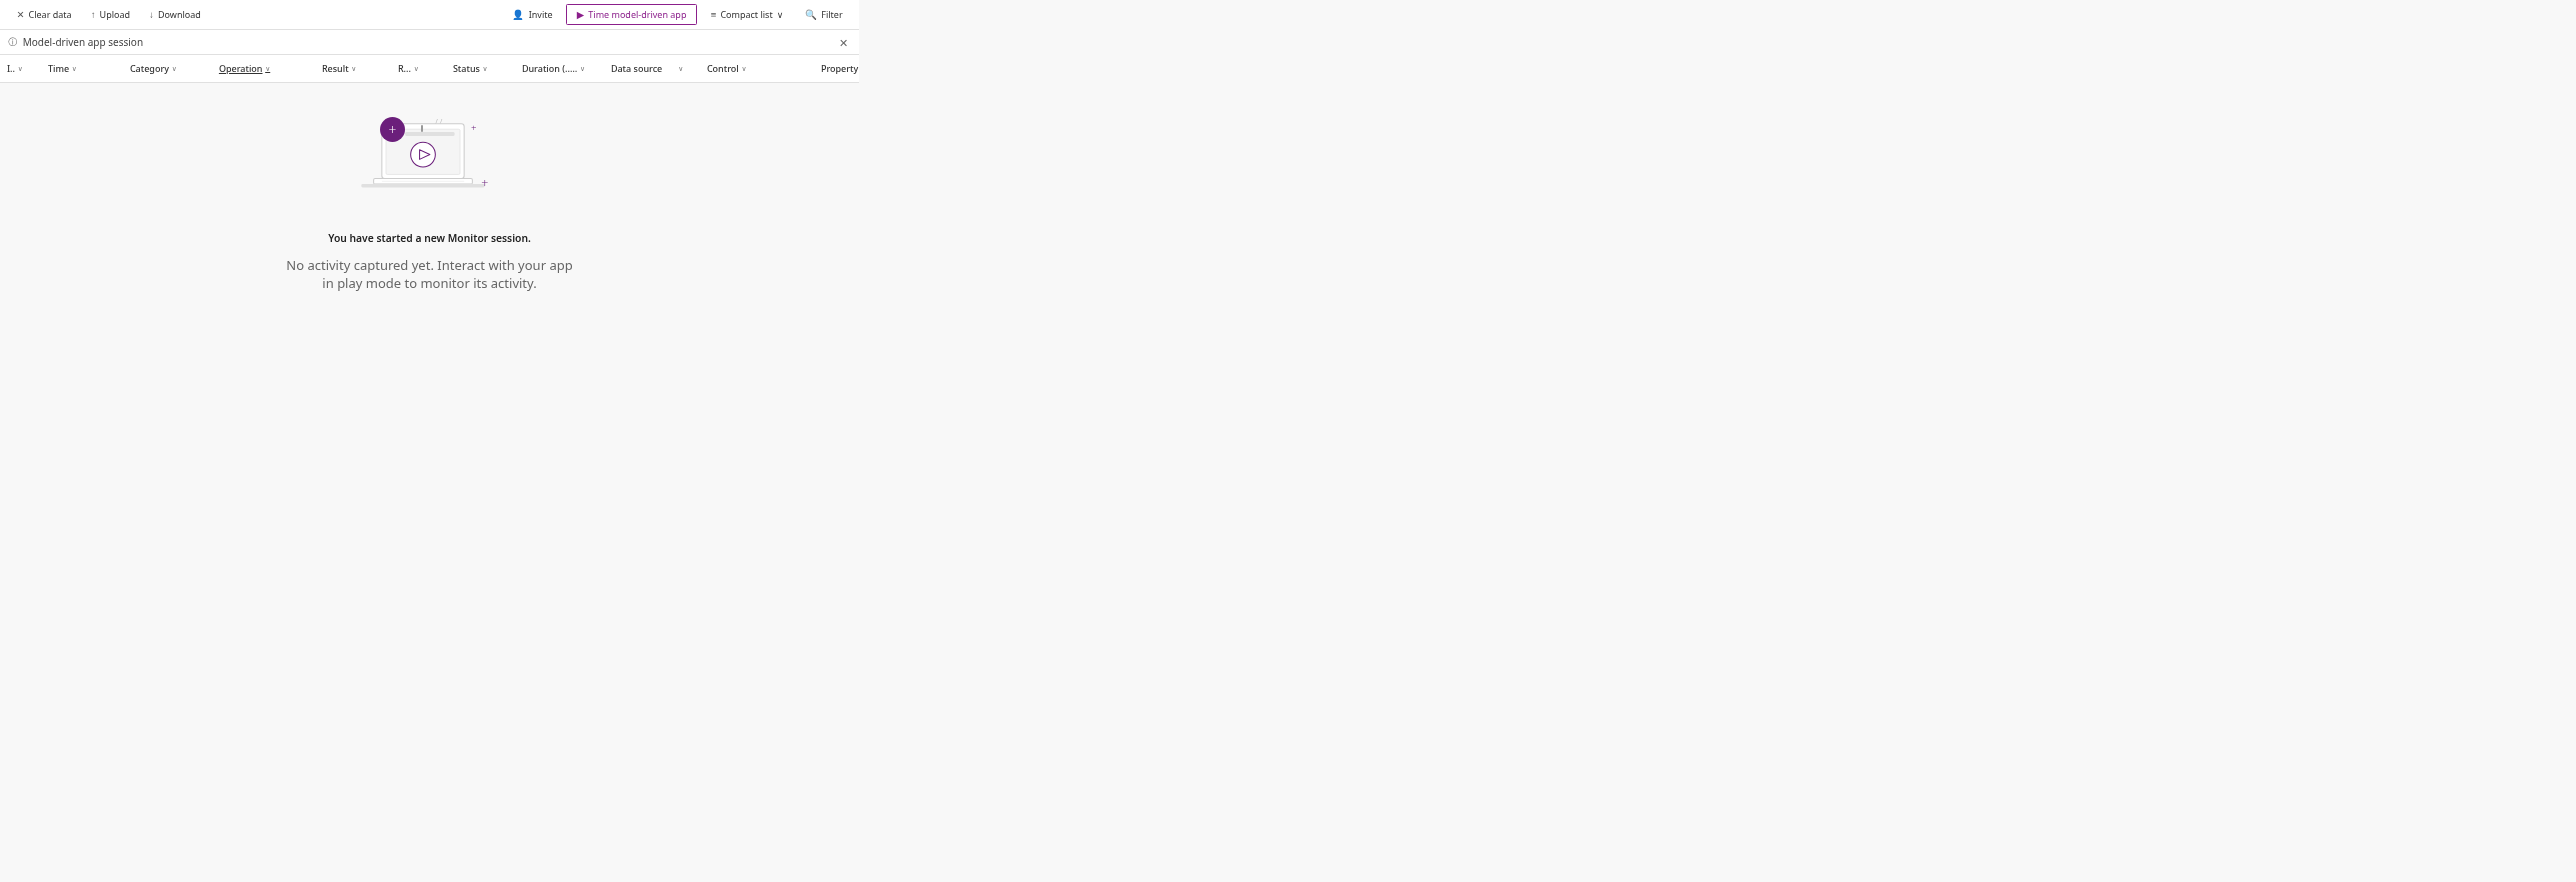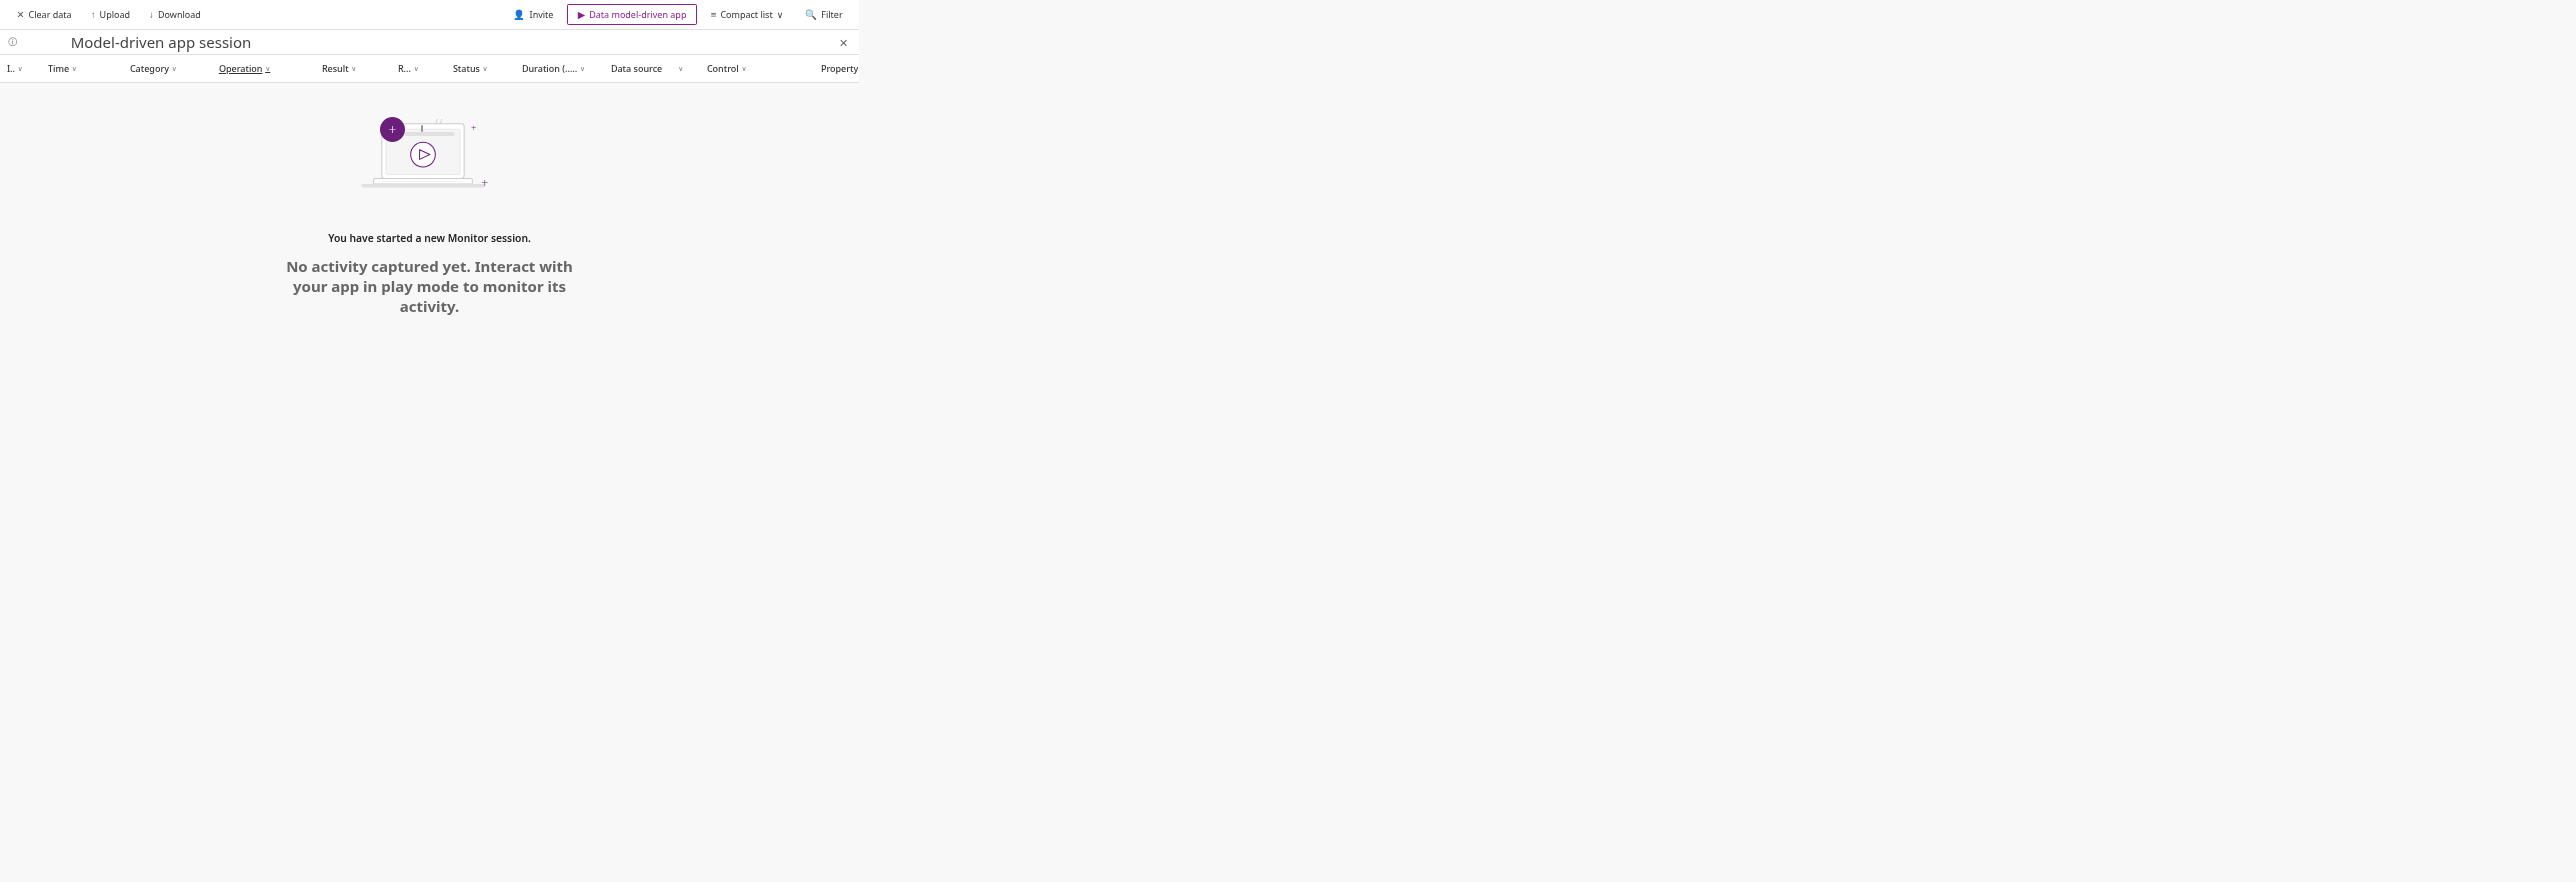--- a/index.html
+++ b/index.html
@@ -81,23 +81,22 @@
       padding: 0 8.2px;
       gap: 5.5px;
     }
 
     .session-bar .info-icon {
       color: #666;
       font-size: 9px;
     }
 
     .session-bar .session-label {
-      font-size: 15px;
+      font-size: 10px;
       color: #444;
-      margin-left: 48px;
     }
 
     .session-bar .close-btn {
       margin-left: auto;
       background: none;
       border: none;
       cursor: pointer;
       color: #666;
       font-size: 11px;
       padding: 2.7px;
@@ -179,25 +178,24 @@
       height: 96px;
     }
 
     .empty-title {
       font-size: 10.3px;
       font-weight: 600;
       color: #222;
     }
 
     .empty-subtitle {
-      font-size: 15px;
+      font-size: 13px;
       color: #666;
       text-align: center;
       max-width: 289px;
-      font-weight: bold;
     }
 
     
     .plus-circle {
       position: absolute;
       top: 6.9px;
       left: 19px;
       width: 25px;
       height: 25px;
       background: #6b1f7b;
@@ -248,21 +246,21 @@
       <span>Download</span>
     </button>
   </div>
   <div class="toolbar-right">
     <button class="toolbar-btn">
       <span class="icon">👤</span>
       <span>Invite</span>
     </button>
     <button class="toolbar-btn play-btn">
       <span class="icon">▶</span>
-      <span>Data model-driven app</span>
+      <span>Time model-driven app</span>
     </button>
     <button class="toolbar-btn">
       <span class="icon">≡</span>
       <span>Compact list</span>
       <span class="chevron">∨</span>
     </button>
     <button class="toolbar-btn">
       <span class="icon">🔍</span>
       <span>Filter</span>
     </button>

